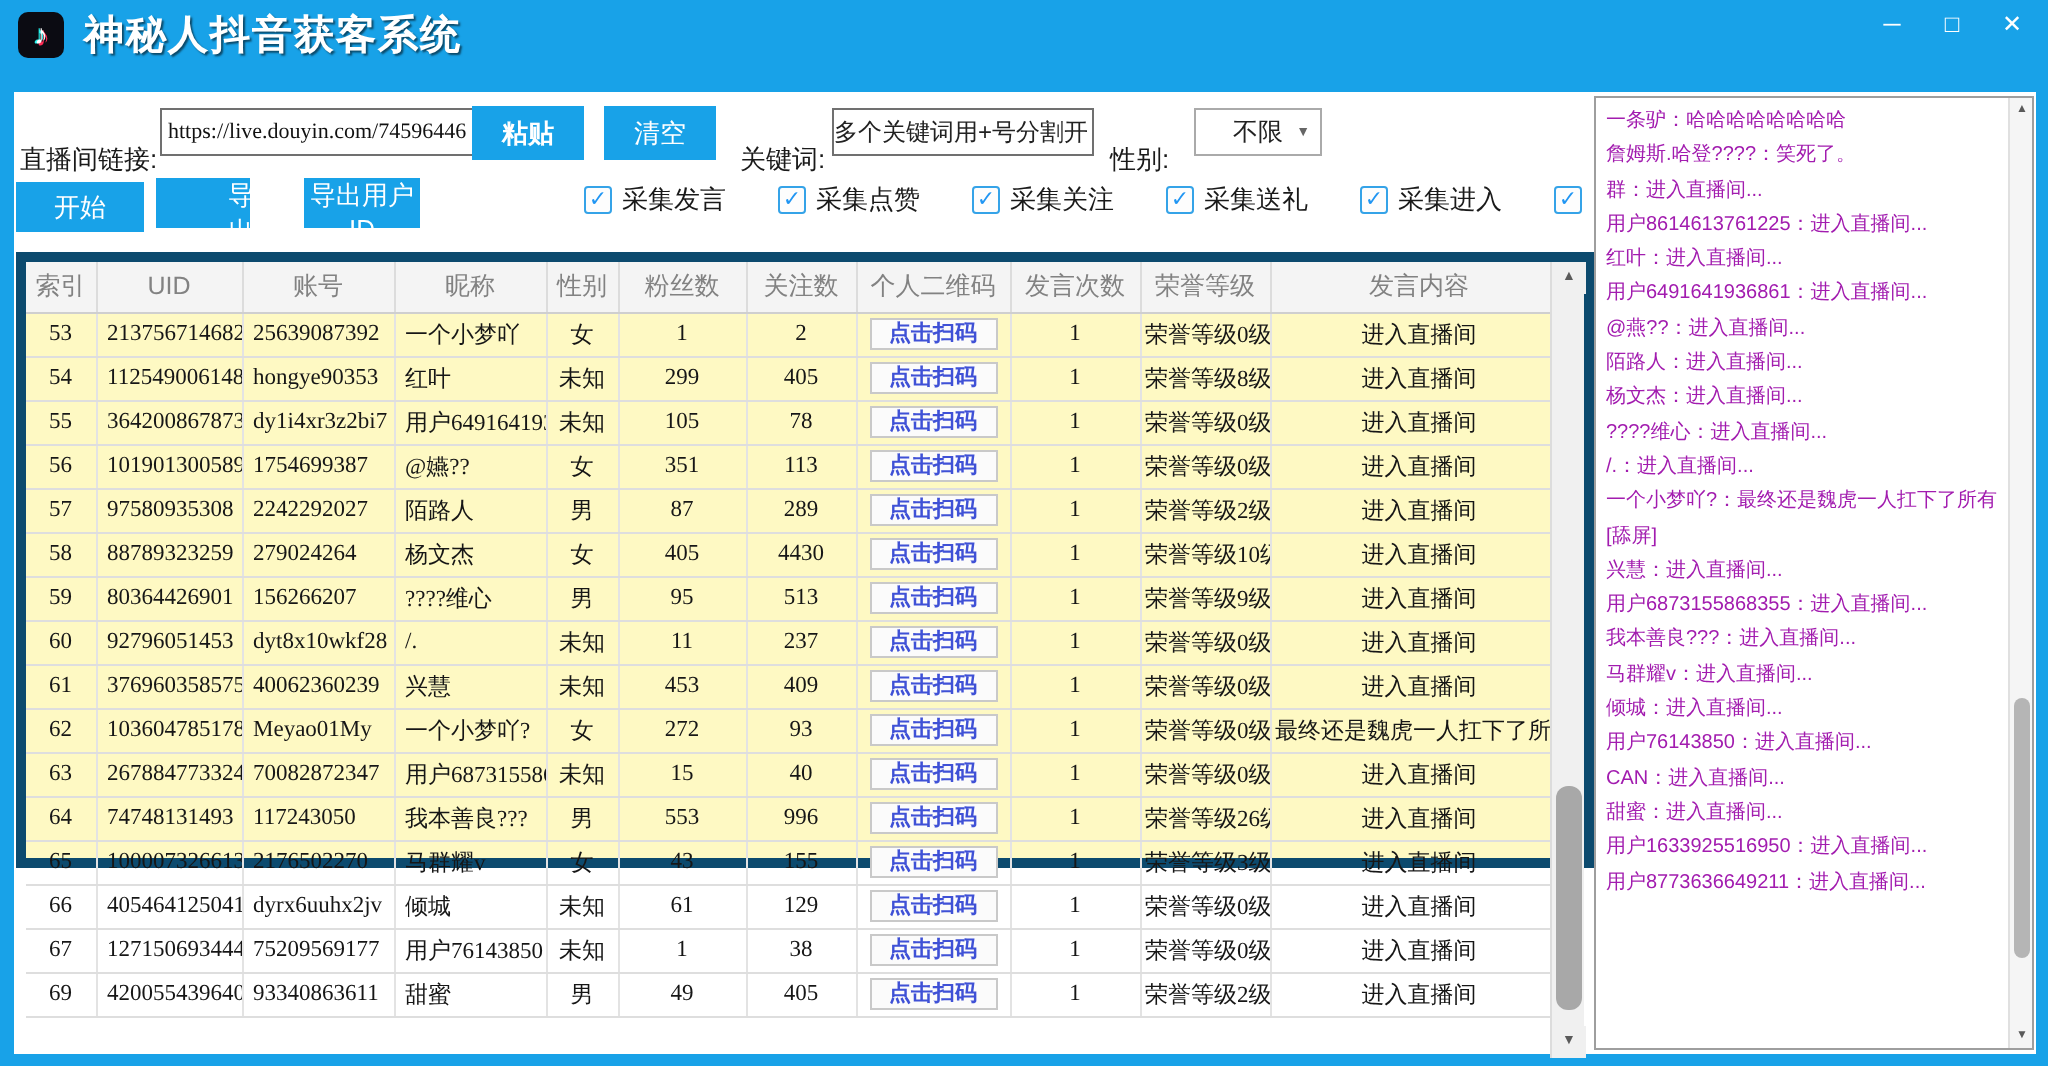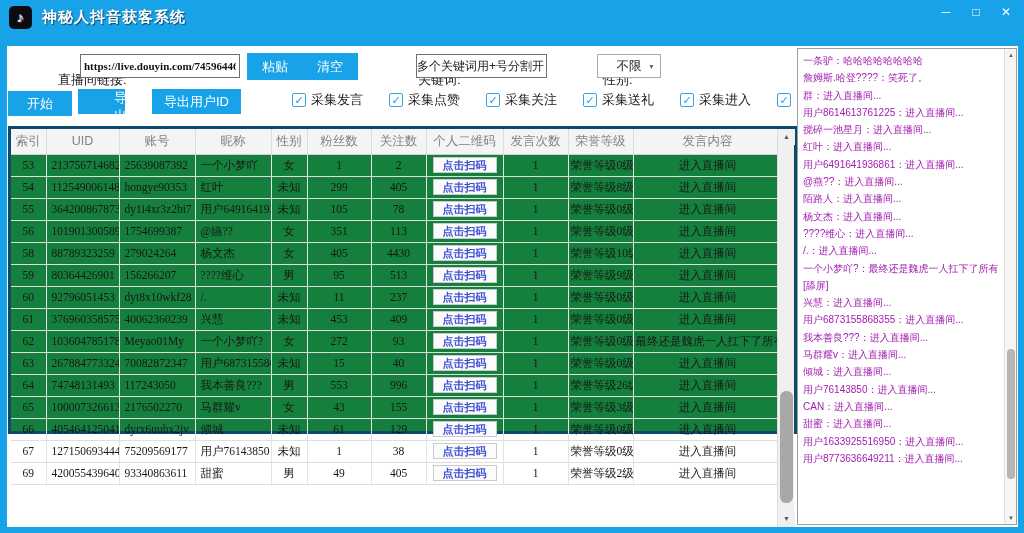--- a/index.html
+++ b/index.html
@@ -6,58 +6,58 @@
   html,body { width:1024px; height:533px; overflow:hidden; background:#e8e8e8; }
   body { font-family:"Liberation Sans","DejaVu Sans",sans-serif; }
 
   .window { position:relative; width:1024px; height:533px; background:#18a2e8; overflow:hidden; }
 
   
   .titlebar { position:absolute; left:0; top:0; width:100%; height:34px; display:flex; align-items:center; padding-left:9px; }
   .app-icon { width:23px; height:23px; background:#0b0b12; border-radius:5px; color:#fff;
               display:flex; align-items:center; justify-content:center; font-size:14px; font-weight:bold;
               text-shadow:-1px 0 0 #25f4ee, 1px 1px 0 #fe2c55; }
-  .app-title { margin-left:10px; color:#fff; font-weight:bold; font-size:15px; letter-spacing:1px;
+  .app-title { margin-left:10px; color:#fff; font-weight:bold; font-size:20px; letter-spacing:1px;
                text-shadow:1px 1px 1px rgba(0,0,0,.55); }
   .win-controls { position:absolute; right:10px; top:4px; display:flex; gap:14px; }
   .win-btn { color:#fff; font-size:12px; width:16px; height:16px; line-height:16px; text-align:center; cursor:default; }
 
   
   .content { position:absolute; left:7px; top:46px; width:1011px; height:481px; background:#ffffff; }
 
   
   .row1 { position:absolute; left:0; top:5px; width:100%; height:30px; }
-  .lbl { position:absolute; font-size:13px; color:#1a1a1a; top:20px; white-space:nowrap;margin-left:48px; }
+  .lbl { position:absolute; font-size:13px; color:#1a1a1a; top:20px; white-space:nowrap; }
   .link-label { left:3px; }
   .link-input { position:absolute; left:73px; top:3px; width:160px; height:24px; border:1px solid #707070;
-                font-family:"Liberation Serif","DejaVu Serif",serif; font-size:11px; padding:0 3px; color:#111;font-weight:bold; }
+                font-family:"Liberation Serif","DejaVu Serif",serif; font-size:11px; padding:0 3px; color:#111; }
   .btn { background:#18a2e8; color:#fff; border:none; font-size:13px; text-align:center; cursor:default; }
-  .paste-btn { position:absolute; left:240px; top:2px; width:56px; height:27px; }
+  .paste-btn { position:absolute; left:229px; top:2px; width:56px; height:27px;font-weight:bold; }
   .clear-btn { position:absolute; left:295px; top:2px; width:56px; height:27px; }
   .kw-label { left:363px; }
   .kw-input { position:absolute; left:409px; top:3px; width:131px; height:24px; border:1px solid #707070;
               font-size:12px; padding:0 0; color:#222; }
   .gender-label { left:548px; }
   .gender-select { position:absolute; left:590px; top:3px; width:64px; height:24px; border:1px solid #aaaaaa;
                    background:#fff; display:flex; align-items:center; justify-content:center; font-size:12.5px; color:#222; }
   .gender-caret { position:absolute; right:5px; top:8px; font-size:7px; color:#666; }
 
   
   .row2 { position:absolute; left:0; top:42px; width:100%; height:28px; }
   .start-btn { position:absolute; left:1px; top:3px; width:64px; height:25px; }
   .export-all-btn { position:absolute; left:71px; top:1px; width:47px; height:25px;padding-left:36px; }
-  .export-uid-btn { position:absolute; left:145px; top:1px; width:89px; height:25px; }
+  .export-uid-btn { position:absolute; left:145px; top:1px; width:58px; height:25px; }
   .checkbox-group { position:absolute; left:285px; top:3px; display:flex; gap:26px; }
   .cb { display:flex; align-items:center; gap:5px; }
   .cbbox { width:14px; height:14px; border:1px solid #35a3e8; background:#fdfdfd; color:#2196f3;
            font-size:11px; line-height:12px; text-align:center; font-weight:bold; border-radius:2px; }
   .cbtxt { font-size:13px; color:#1a1a1a; }
 
   
-  .table-wrap { position:absolute; left:1px; top:80px; width:789px; height:308px; background:#15803d; border:3px solid #0c4a6e; }
+  .table-wrap { position:absolute; left:1px; top:80px; width:789px; height:308px; background:#fef9c3; border:5px solid #0c4a6e; }
   table { border-collapse:collapse; table-layout:fixed; width:771px; }
   th { background:#f4f4f4; color:#828282; font-weight:normal; font-size:12.5px; height:25px;
        border-right:1px solid #dcdcdc; border-bottom:1px solid #cfcfcf; white-space:nowrap; overflow:hidden; }
   td { font-family:"Liberation Serif","DejaVu Serif",serif; font-size:11.5px; color:#161616; height:22px;
        border-right:1px solid #e3e3e3; border-bottom:1px solid #dedede; text-align:center;
        white-space:nowrap; overflow:hidden; padding:0 2px; }
   td.col-uid, td.col-account, td.col-nickname { text-align:left; padding-left:5px; }
   col.c1{width:35px} col.c2{width:73px} col.c3{width:76px} col.c4{width:76px} col.c5{width:36px}
   col.c6{width:64px} col.c7{width:55px} col.c8{width:77px} col.c9{width:65px} col.c10{width:65px} col.c11{width:149px}
   .qr-btn { display:inline-block; border:1px solid #c9c9c9; background:#fbfbfb; color:#3f51d6;
@@ -218,20 +218,33 @@
               <td class="col-nickname">@嬿??</td>
               <td class="col-gender">女</td>
               <td class="col-fans">351</td>
               <td class="col-follows">113</td>
               <td class="col-qr"><span class="qr-btn">点击扫码</span></td>
               <td class="col-speeches">1</td>
               <td class="col-honor">荣誉等级0级</td>
               <td class="col-content">进入直播间</td>
             </tr>
             <tr>
+              <td class="col-index">57</td>
+              <td class="col-uid">97580935308</td>
+              <td class="col-account">2242292027</td>
+              <td class="col-nickname">陌路人</td>
+              <td class="col-gender">男</td>
+              <td class="col-fans">87</td>
+              <td class="col-follows">289</td>
+              <td class="col-qr"><span class="qr-btn">点击扫码</span></td>
+              <td class="col-speeches">1</td>
+              <td class="col-honor">荣誉等级2级</td>
+              <td class="col-content">进入直播间</td>
+            </tr>
+            <tr>
               <td class="col-index">58</td>
               <td class="col-uid">88789323259</td>
               <td class="col-account">279024264</td>
               <td class="col-nickname">杨文杰</td>
               <td class="col-gender">女</td>
               <td class="col-fans">405</td>
               <td class="col-follows">4430</td>
               <td class="col-qr"><span class="qr-btn">点击扫码</span></td>
               <td class="col-speeches">1</td>
               <td class="col-honor">荣誉等级10级</td>
@@ -375,21 +388,20 @@
         <div class="scroll-arrow arrow-down">▼</div>
       </div>
     </div>
 
     <div class="log-panel">
       <div class="log-lines">
           <div class="log-line">一条驴：哈哈哈哈哈哈哈哈</div>
           <div class="log-line">詹姆斯.哈登????：笑死了。</div>
           <div class="log-line">群：进入直播间...</div>
           <div class="log-line">用户8614613761225：进入直播间...</div>
-          <div class="log-line">搅碎一池星月：进入直播间...</div>
           <div class="log-line">红叶：进入直播间...</div>
           <div class="log-line">用户6491641936861：进入直播间...</div>
           <div class="log-line">@燕??：进入直播间...</div>
           <div class="log-line">陌路人：进入直播间...</div>
           <div class="log-line">杨文杰：进入直播间...</div>
           <div class="log-line">????维心：进入直播间...</div>
           <div class="log-line">/.：进入直播间...</div>
           <div class="log-line">一个小梦吖?：最终还是魏虎一人扛下了所有[舔屏]</div>
           <div class="log-line">兴慧：进入直播间...</div>
           <div class="log-line">用户6873155868355：进入直播间...</div>

